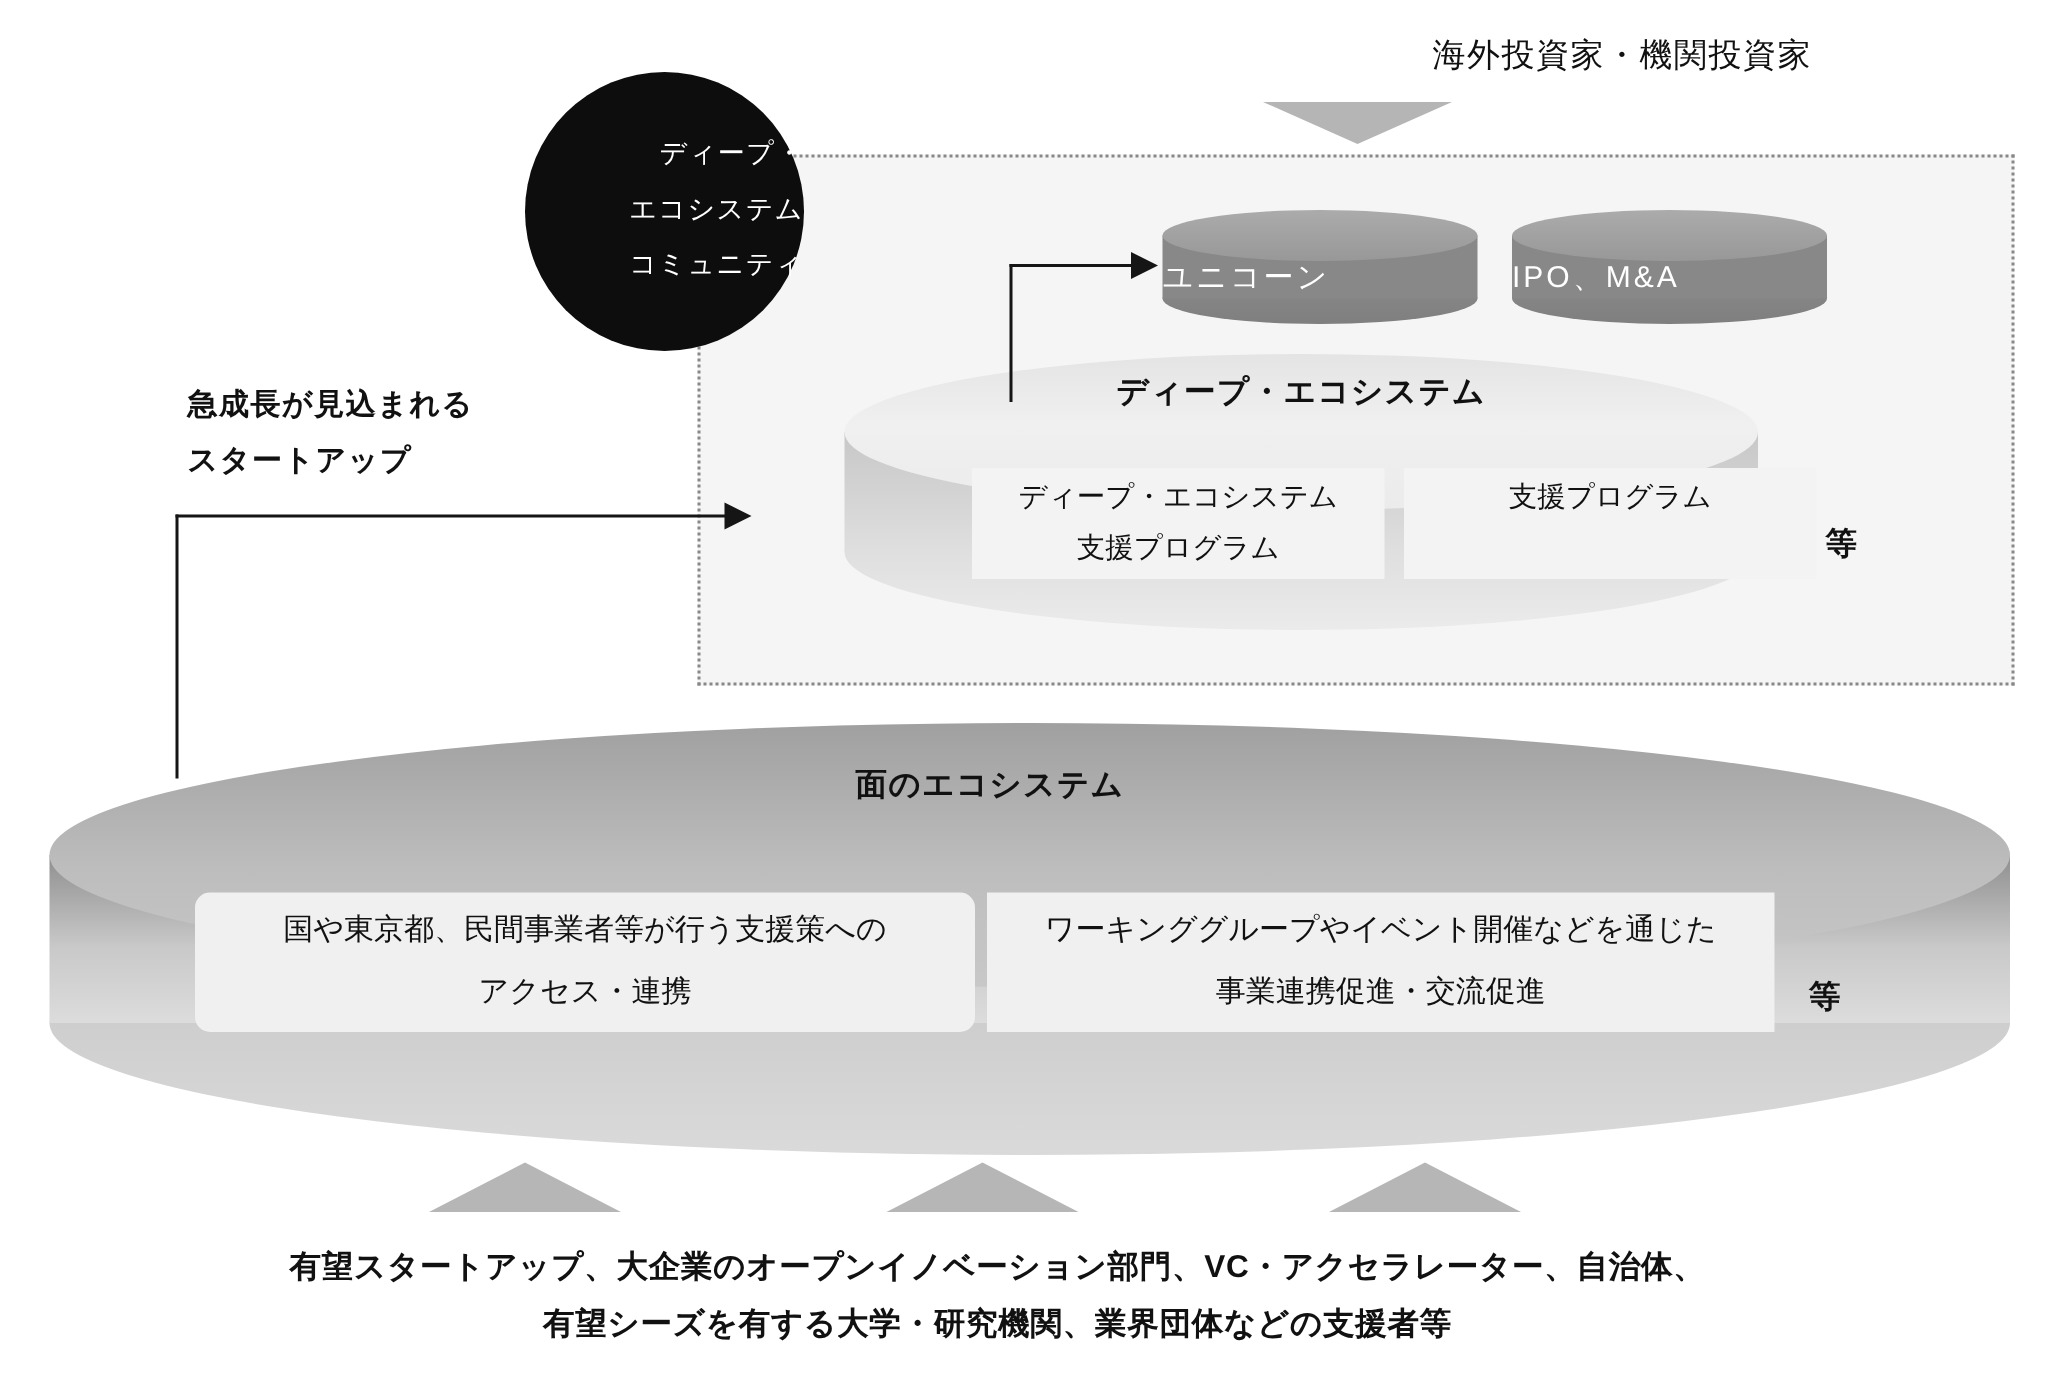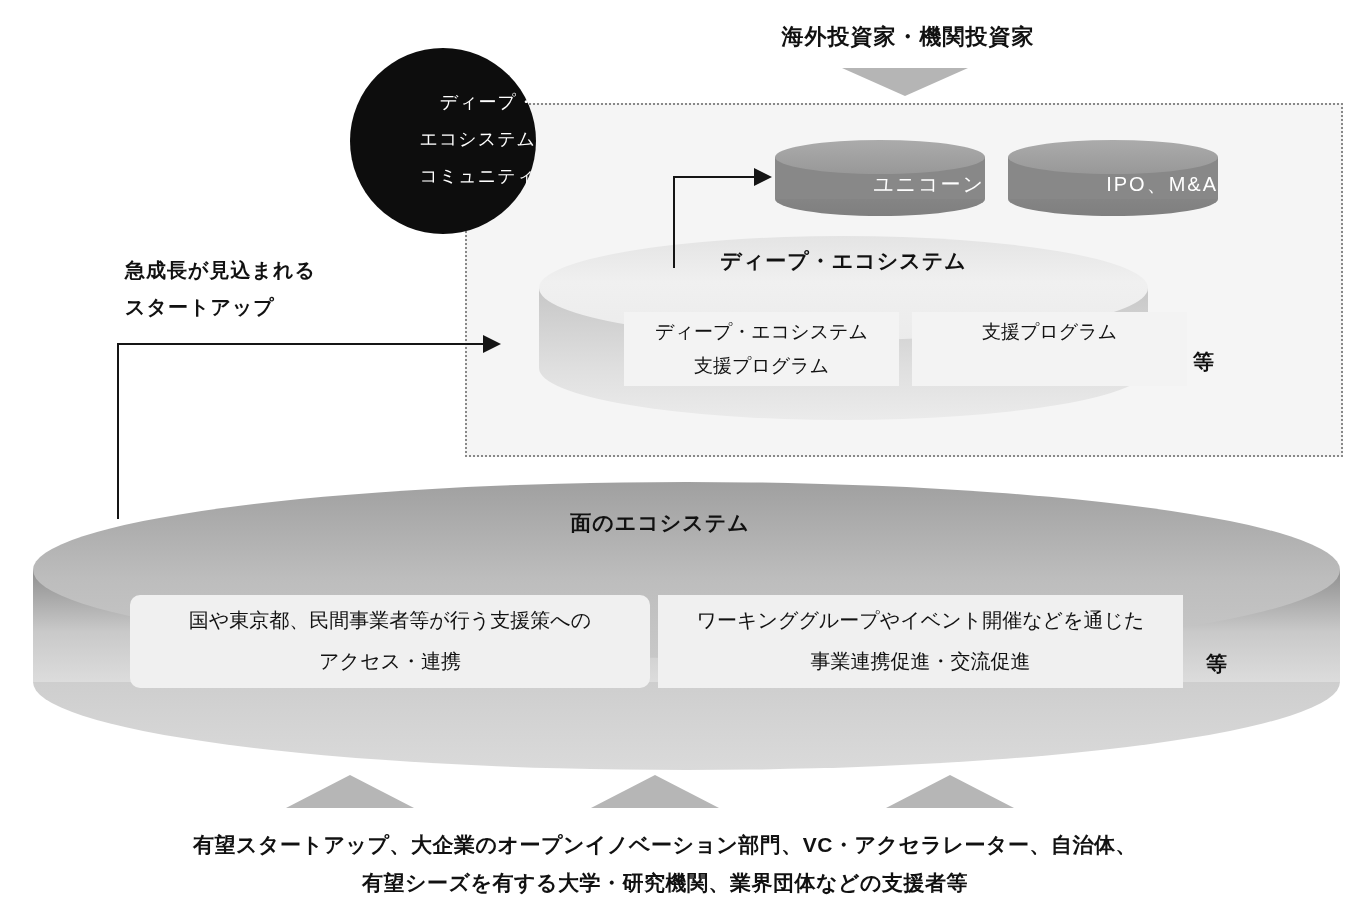--- a/index.html
+++ b/index.html
@@ -12,21 +12,21 @@
     position: relative;
     width: 1368px;
     height: 924px;
     background: #ffffff;
     overflow: hidden;
   }
 
   
   .investors {
     position: absolute; left: 608px; top: 22px; width: 600px;
-    text-align: center; font-size: 22px; font-weight: 700; letter-spacing: 1px;
+    text-align: right; font-size: 22px; font-weight: 400; letter-spacing: 1px;
   }
   .down-arrow {
     position: absolute; left: 842px; top: 68px;
     width: 0; height: 0;
     border-left: 63px solid transparent;
     border-right: 63px solid transparent;
     border-top: 28px solid #b5b5b5;
   }
 
   
@@ -44,26 +44,26 @@
 
   
   .cyl { position: absolute; width: 210px; height: 76px; z-index: 4; }
   .cyl-1 { left: 775px; top: 140px; }
   .cyl-2 { left: 1008px; top: 140px; }
   .cyl .c-bottom { top: 42px; height: 34px; background: linear-gradient(180deg, #8a8a8a, #7f7f7f); }
   .cyl .c-body   { top: 17px; height: 42px; background: #888888; }
   .cyl .c-top    { top: 0;    height: 34px; background: linear-gradient(180deg, #ababab, #989898); }
   .cyl .c-label {
     position: absolute; left: 0; top: 31px; width: 100%;
-    text-align: right; color: #ffffff; font-size: 20px; font-weight: 400;
+    text-align: left; color: #ffffff; font-size: 20px; font-weight: 400;
     letter-spacing: 2px; z-index: 5;
   }
 
   
-  .deep-disc { position: absolute; left: 539px; top: 236px; width: 609px; height: 184px; z-index: 2; }
+  .deep-disc { position: absolute; left: 563px; top: 236px; width: 609px; height: 184px; z-index: 2; }
   .deep-disc .d-bottom { top: 80px;  height: 104px; background: linear-gradient(180deg, #d3d3d3, #ebebeb); }
   .deep-disc .d-body   { top: 52px;  height: 80px;  background: linear-gradient(180deg, #c7c7c7, #dfdfdf); }
   .deep-disc .d-top    { top: 0;     height: 104px; background: linear-gradient(180deg, #e4e4e4 0%, #f0f0f0 45%, #ebebeb 100%); }
   .deep-title {
     position: absolute; left: 0; top: 11px; width: 100%;
     text-align: center; font-size: 21px; font-weight: 700; letter-spacing: 1px; z-index: 3;
   }
   .deep-box {
     position: absolute; top: 76px; width: 275px; height: 74px;
     background: #f3f3f3; z-index: 3;

